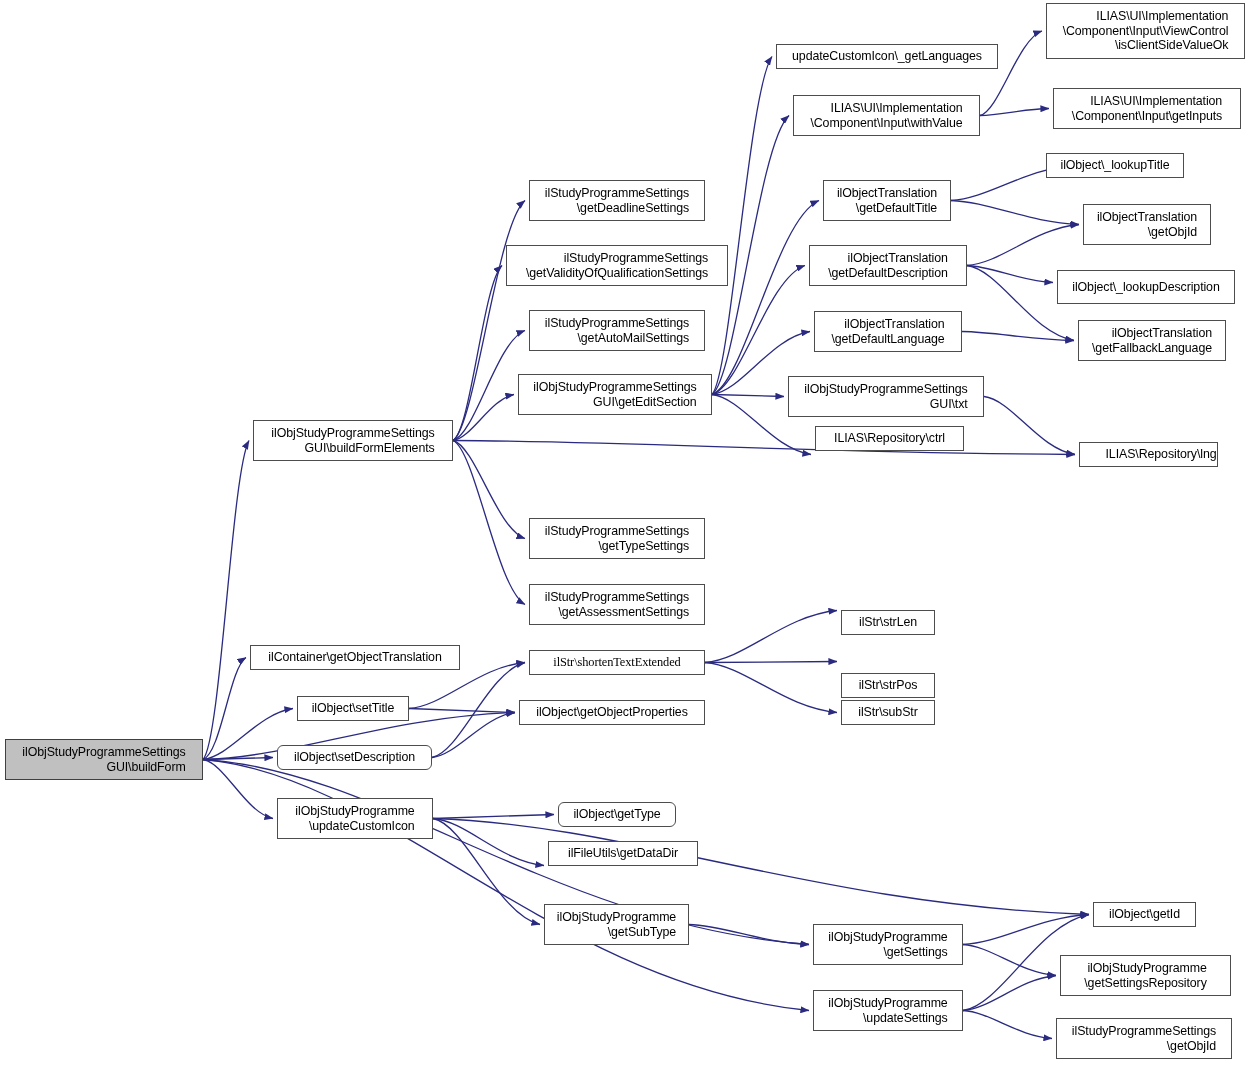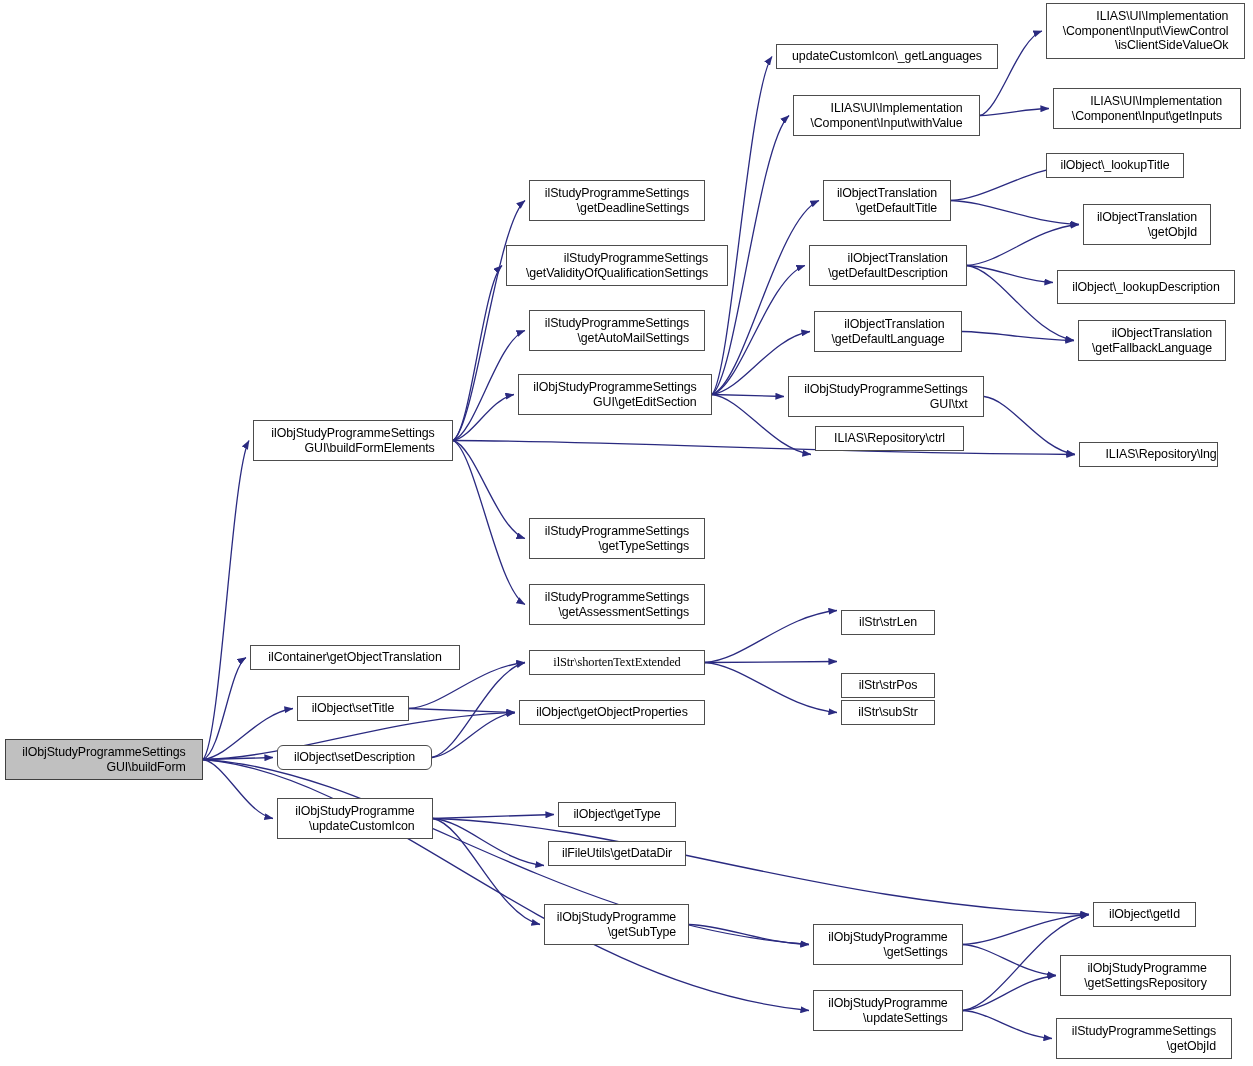--- a/index.html
+++ b/index.html
@@ -105,22 +105,22 @@
       <div class="node" style="left: 250px; top: 645px; width: 210px; height: 25px;">ilContainer\getObjectTranslation</div>
       <div class="node" style="left: 297px; top: 696px; width: 112px; height: 25px;">ilObject\setTitle</div>
       <div class="node" style="left: 277px; top: 745px; width: 155px; height: 25px; border-radius: 6px;">ilObject\setDescription</div>
       <div class="node" style="left: 277px; top: 798px; width: 156px; height: 41px;">ilObjStudyProgramme
 \updateCustomIcon</div>
       <div class="node" style="left: 529px; top: 650px; width: 176px; height: 25px; font-family: Liberation Serif, serif;">ilStr\shortenTextExtended</div>
       <div class="node" style="left: 519px; top: 700px; width: 186px; height: 25px;">ilObject\getObjectProperties</div>
       <div class="node" style="left: 841px; top: 598px; width: 94px; height: 25px; margin-top: 12px;">ilStr\strLen</div>
       <div class="node" style="left: 841px; top: 649px; width: 94px; height: 25px; margin-top: 24px;">ilStr\strPos</div>
       <div class="node" style="left: 841px; top: 700px; width: 94px; height: 25px;">ilStr\subStr</div>
-      <div class="node" style="left: 558px; top: 802px; width: 118px; height: 25px;">ilObject\getType</div>
-      <div class="node" style="left: 548px; top: 841px; width: 138px; height: 25px;">ilFileUtils\getDataDir</div>
+      <div class="node" style="left: 558px; top: 802px; width: 118px; height: 25px; border-radius: 6px;">ilObject\getType</div>
+      <div class="node" style="left: 548px; top: 841px; width: 150px; height: 25px;">ilFileUtils\getDataDir</div>
       <div class="node" style="left: 544px; top: 904px; width: 145px; height: 41px;">ilObjStudyProgramme
 \getSubType</div>
       <div class="node" style="left: 813px; top: 924px; width: 150px; height: 41px;">ilObjStudyProgramme
 \getSettings</div>
       <div class="node" style="left: 813px; top: 990px; width: 150px; height: 41px;">ilObjStudyProgramme
 \updateSettings</div>
       <div class="node" style="left: 1093px; top: 902px; width: 103px; height: 25px;">ilObject\getId</div>
       <div class="node" style="left: 1060px; top: 955px; width: 171px; height: 41px;">ilObjStudyProgramme
 \getSettingsRepository</div>
       <div class="node" style="left: 1056px; top: 1018px; width: 176px; height: 41px;">ilStudyProgrammeSettings

